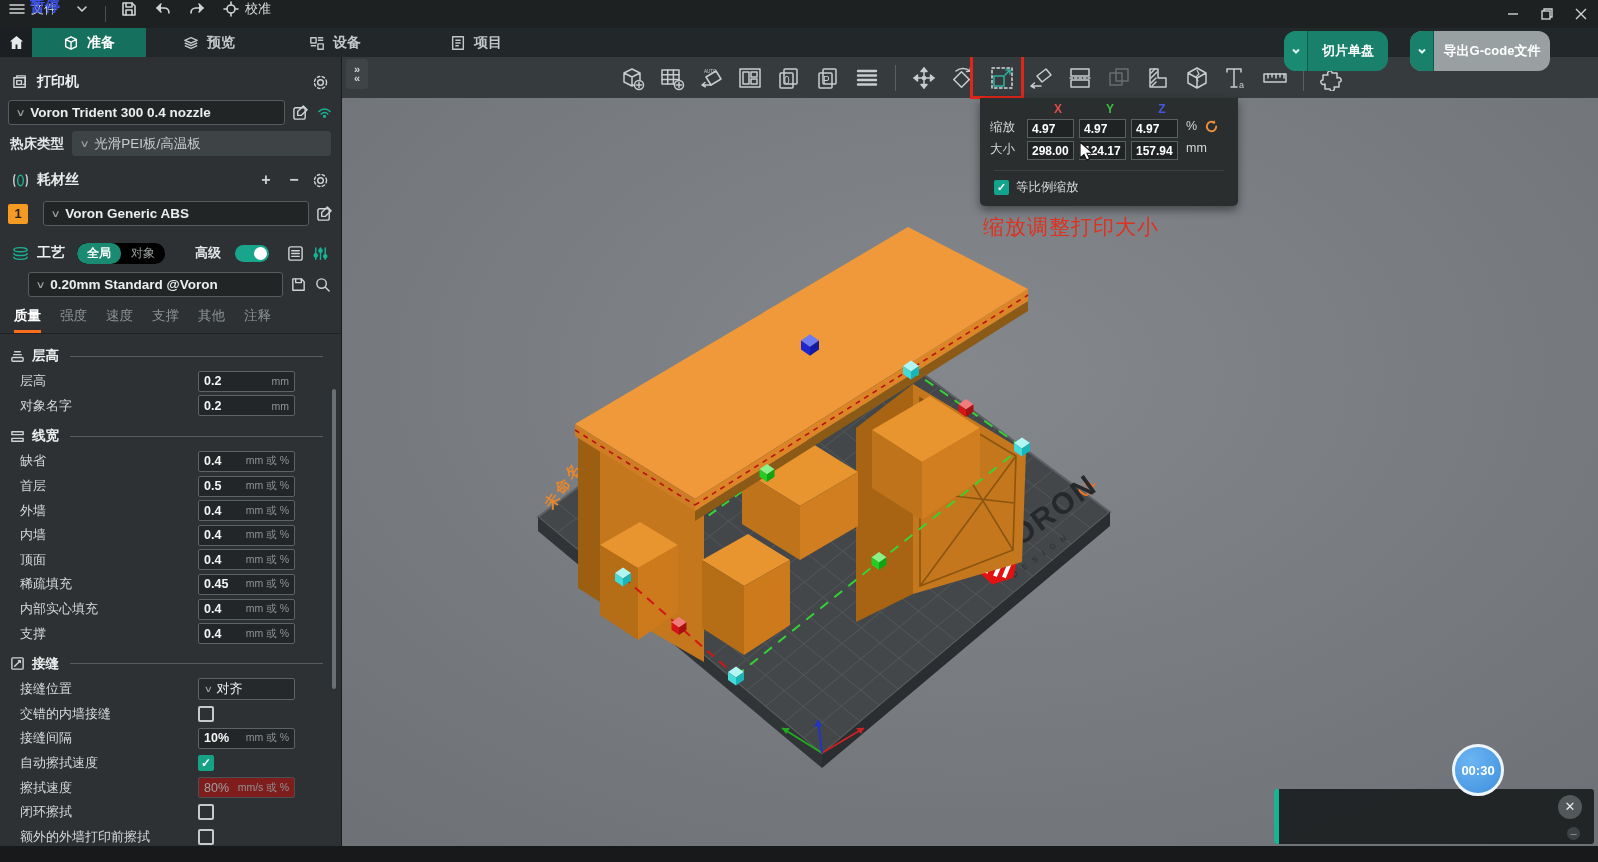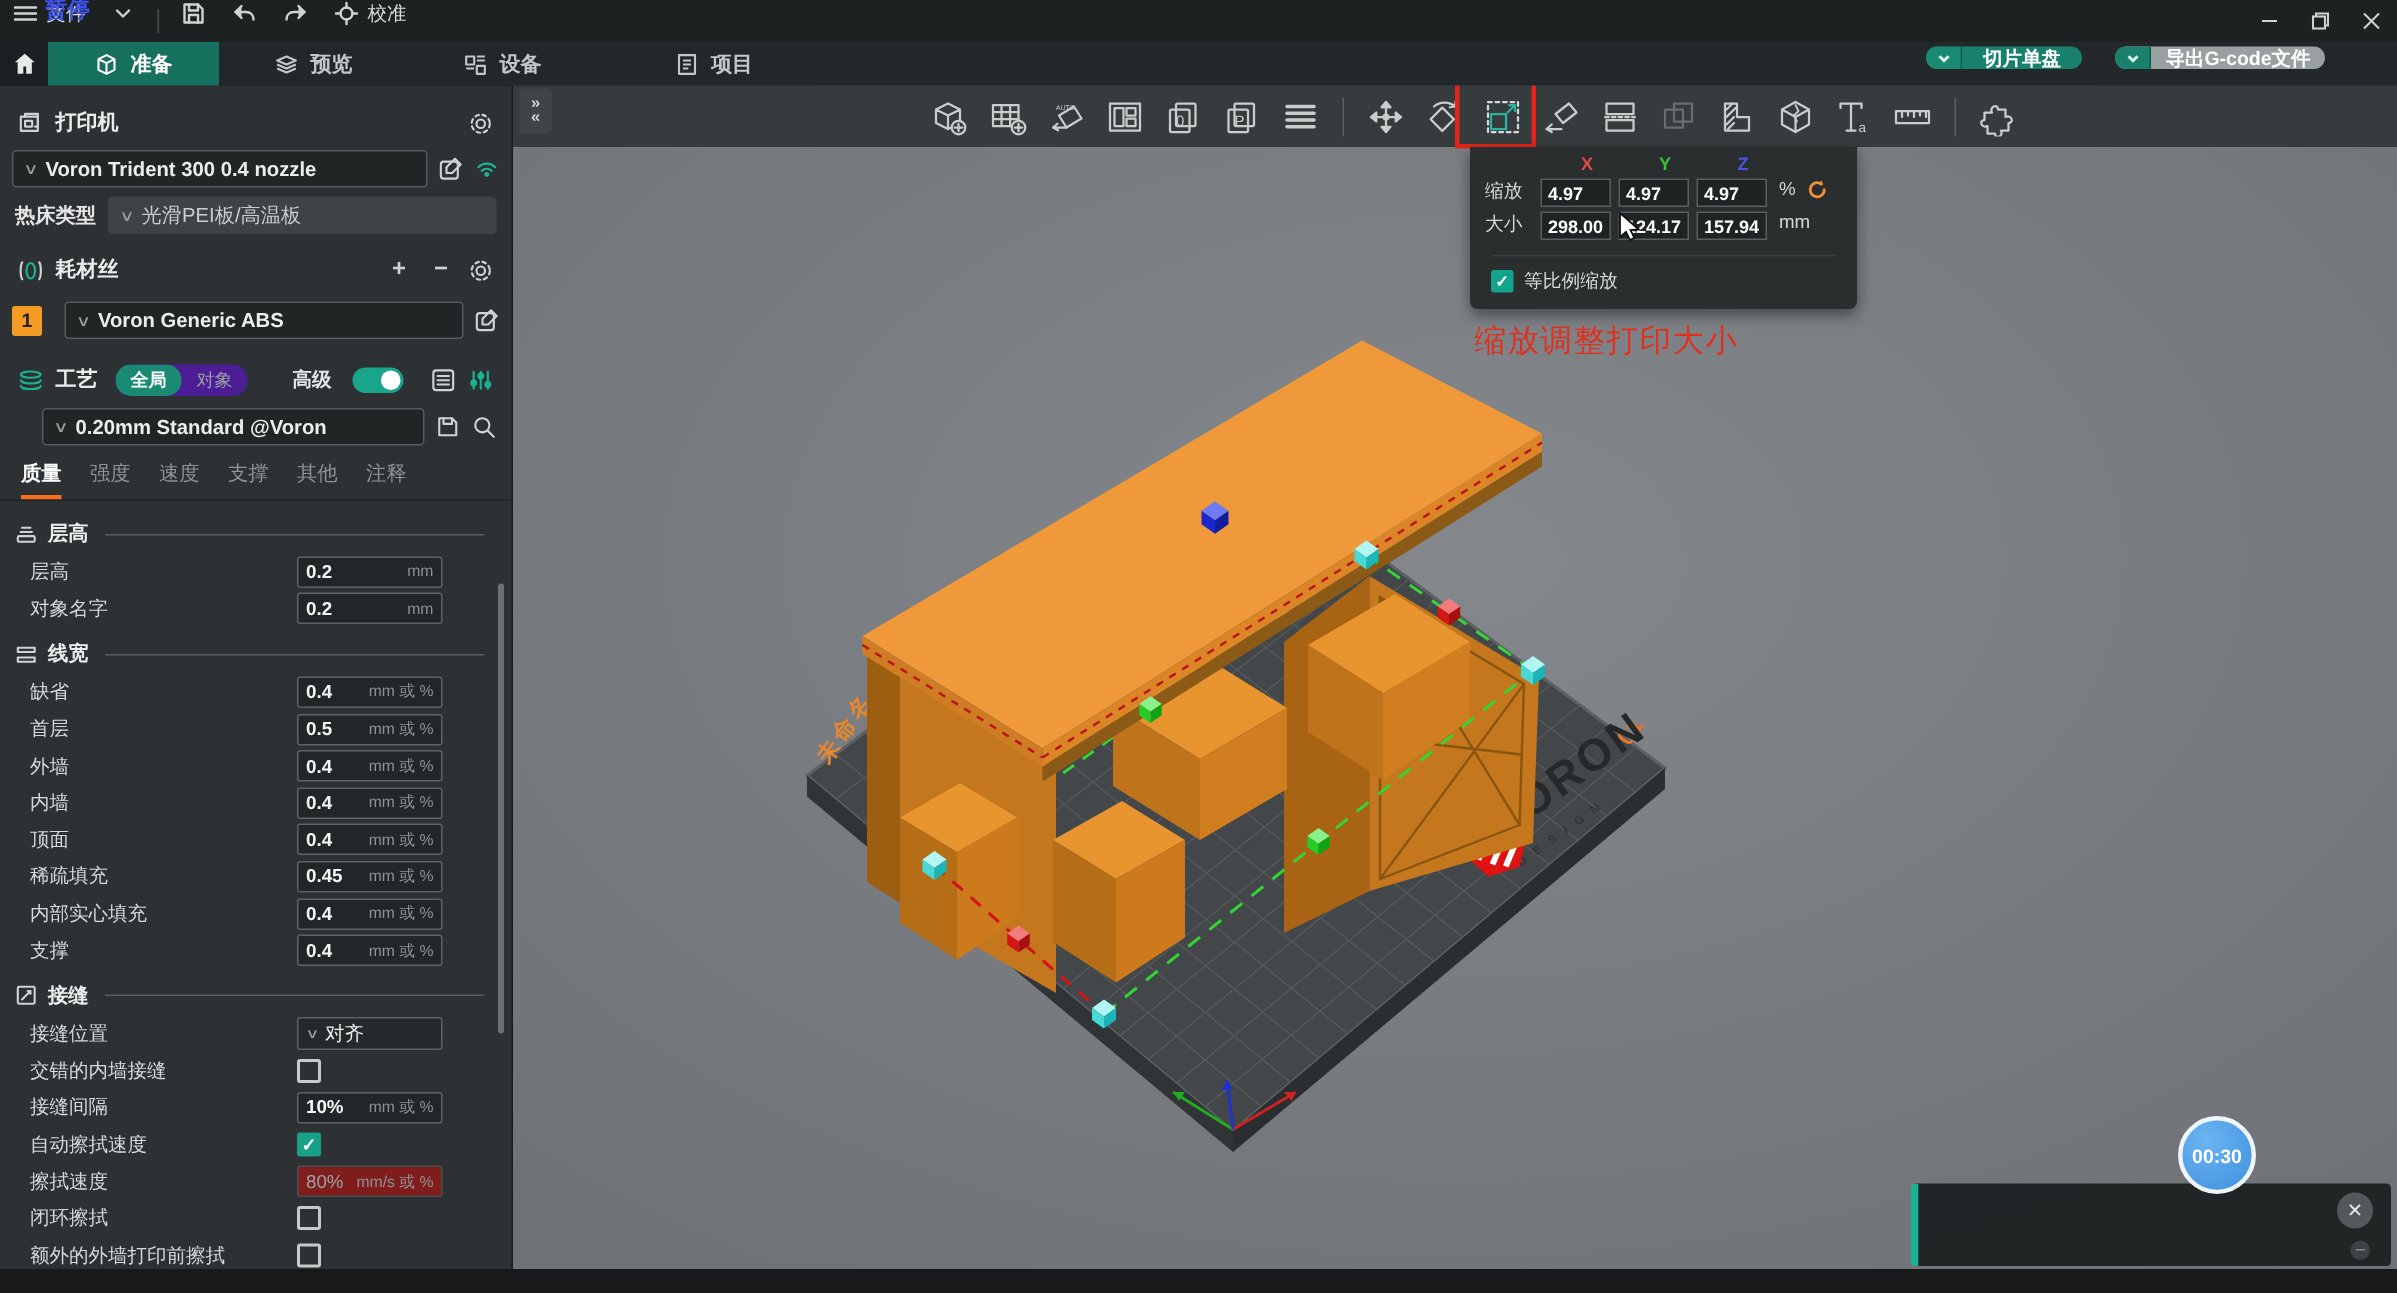--- a/index.html
+++ b/index.html
@@ -20,21 +20,21 @@
 
   
   .tabbar{position:absolute;left:0;top:28px;width:1598px;height:29px;background:#22272a;display:flex;align-items:stretch;z-index:8}
   .home-btn{width:32px;display:flex;align-items:center;justify-content:center;background:#1b1f21}
   .home-btn svg{width:17px;height:17px;fill:#e8eaea}
   .main-tab{display:flex;align-items:center;justify-content:center;gap:8px;font-size:14px;color:#c3c7c8;font-weight:bold}
   .main-tab svg{width:16px;height:16px;stroke:#c3c7c8;fill:none;stroke-width:1.6;stroke-linejoin:round}
   .main-tab.active{background:#15705d;color:#fff}
   .main-tab.active svg{stroke:#fff}
   .t-prep{width:114px}.t-prev{width:118px;margin-left:4px}.t-dev{width:106px;margin-left:14px}.t-proj{width:104px;margin-left:36px}
-  .action-btn{position:absolute;top:3px;height:15px;border-radius:12px;display:flex;align-items:center;overflow:hidden;font-size:13px;font-weight:bold;cursor:pointer}
+  .action-btn{position:absolute;top:3px;height:40px;border-radius:12px;display:flex;align-items:center;overflow:hidden;font-size:13px;font-weight:bold;cursor:pointer}
   .action-btn .chev{width:24px;height:100%;display:flex;align-items:center;justify-content:center;background:#1a english8a73;background:#1a8a73;border-right:1px solid #0e5c4b}
   .action-btn .chev svg{width:10px;height:10px;stroke:#dff3ee;fill:none;stroke-width:2}
   .btn-slice{left:1284px;width:104px;background:#19806b;color:#fff}
   .btn-export{left:1410px;width:140px;background:#99a0a2;color:#fff}
   .btn-export .chev{background:#19806b}
   .action-btn .lbl{flex:1;text-align:center;padding:0 4px}
 
   
   .sidebar{position:absolute;left:0;top:57px;width:342px;height:789px;background:#2d3134;border-right:1px solid #191c1d;z-index:7;overflow:hidden}
   .sb-header{display:flex;align-items:center;height:30px;padding:0 12px;gap:8px}
@@ -43,21 +43,21 @@
   .sb-ico svg{width:100%;height:100%;stroke:#cfd3d4;fill:none;stroke-width:1.5;stroke-linecap:round;stroke-linejoin:round}
   .spacer{flex:1}
   .mini-btn{width:20px;height:20px;display:flex;align-items:center;justify-content:center;color:#cfd3d4;font-size:16px;font-weight:bold}
   .sel{display:flex;align-items:center;gap:6px;height:25px;background:#212526;border:1px solid #565b5e;border-radius:3px;padding:0 8px;font-size:13.5px;color:#eceeee;font-weight:bold}
   .sel .chevd{font-size:10px;color:#9aa0a2;font-weight:normal;transform:scaleX(1.4)}
   .row-flex{display:flex;align-items:center;margin:3px 8px}
   .bed-row{margin:6px 10px 2px}
   .bed-label{font-size:13.5px;font-weight:bold;color:#e3e5e6;width:62px}
   .sel.bed{flex:1;background:#3e4346;border-color:#3e4346;color:#c9cdce;font-weight:normal}
   .fil-badge{width:20px;height:20px;background:#f59a23;color:#20242	6;color:#202426;font-weight:bold;font-size:13px;display:flex;align-items:center;justify-content:center;border-radius:2px;margin-right:8px}
-  .pill-group{display:flex;background:#4c1d95;border-radius:10px;overflow:hidden;font-size:12px}
+  .pill-group{display:flex;background:#000000;border-radius:10px;overflow:hidden;font-size:12px}
   .pill{padding:2px 10px;color:#9aa0a1}
   .pill.active{background:#1a8a72;color:#fff;border-radius:10px;font-weight:bold}
   .adv-label{font-size:13px;color:#e3e5e6;font-weight:bold;margin-right:6px}
   .toggle{width:34px;height:17px;border-radius:9px;background:#19a58c;position:relative;margin-right:10px}
   .toggle .knob{position:absolute;right:2px;top:2px;width:13px;height:13px;border-radius:50%;background:#fff}
   .ptabs{display:flex;gap:19px;padding:10px 0 0 14px;font-size:13.5px}
   .ptab{color:#8e9394;padding-bottom:5px;border-bottom:3px solid transparent}
   .ptab.active{color:#fff;font-weight:bold;border-bottom-color:#fa6e1e}
   .params{position:relative;padding:4px 14px 0 8px;border-top:1px solid #1f2325;margin-top:0}
   .sec-head{display:flex;align-items:center;gap:7px;margin:9px 0 4px 2px}

